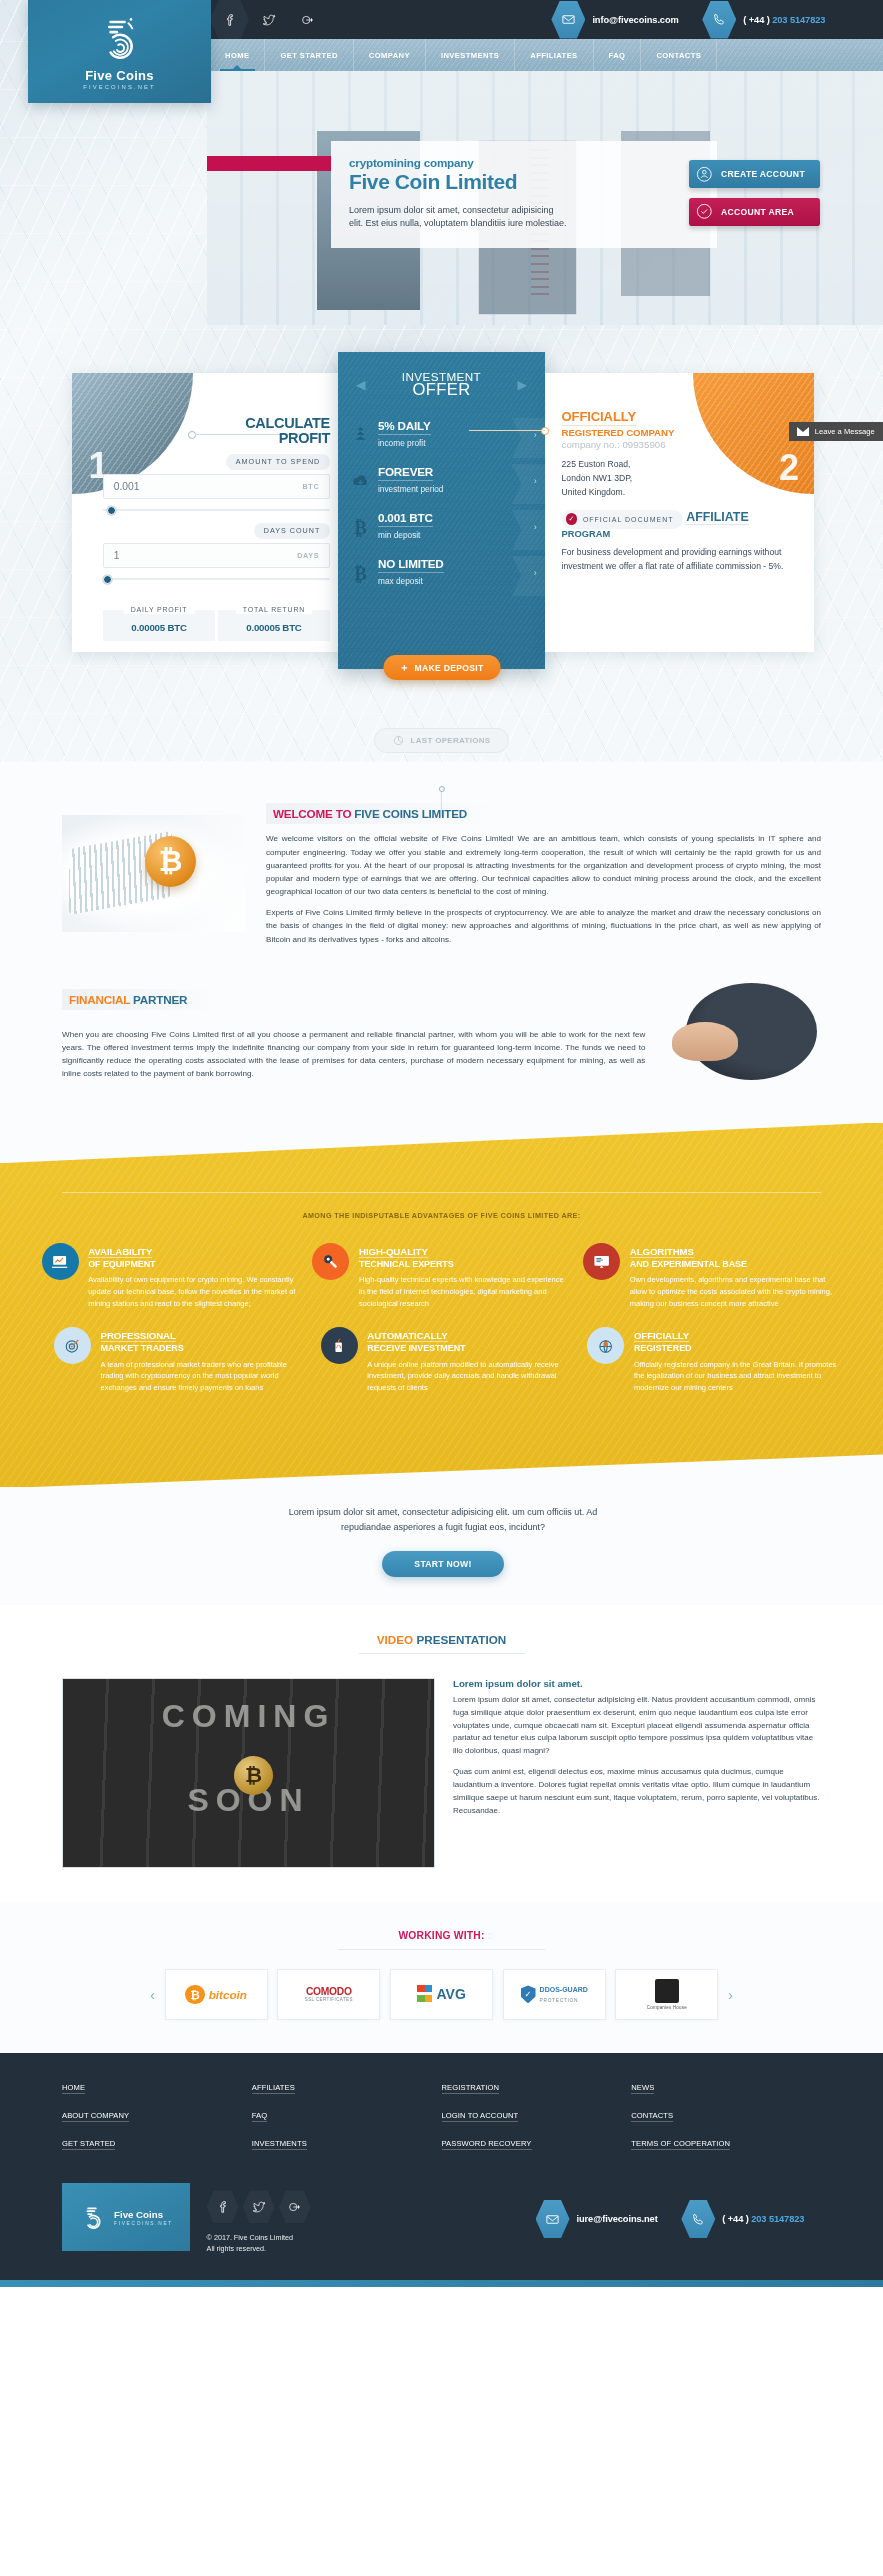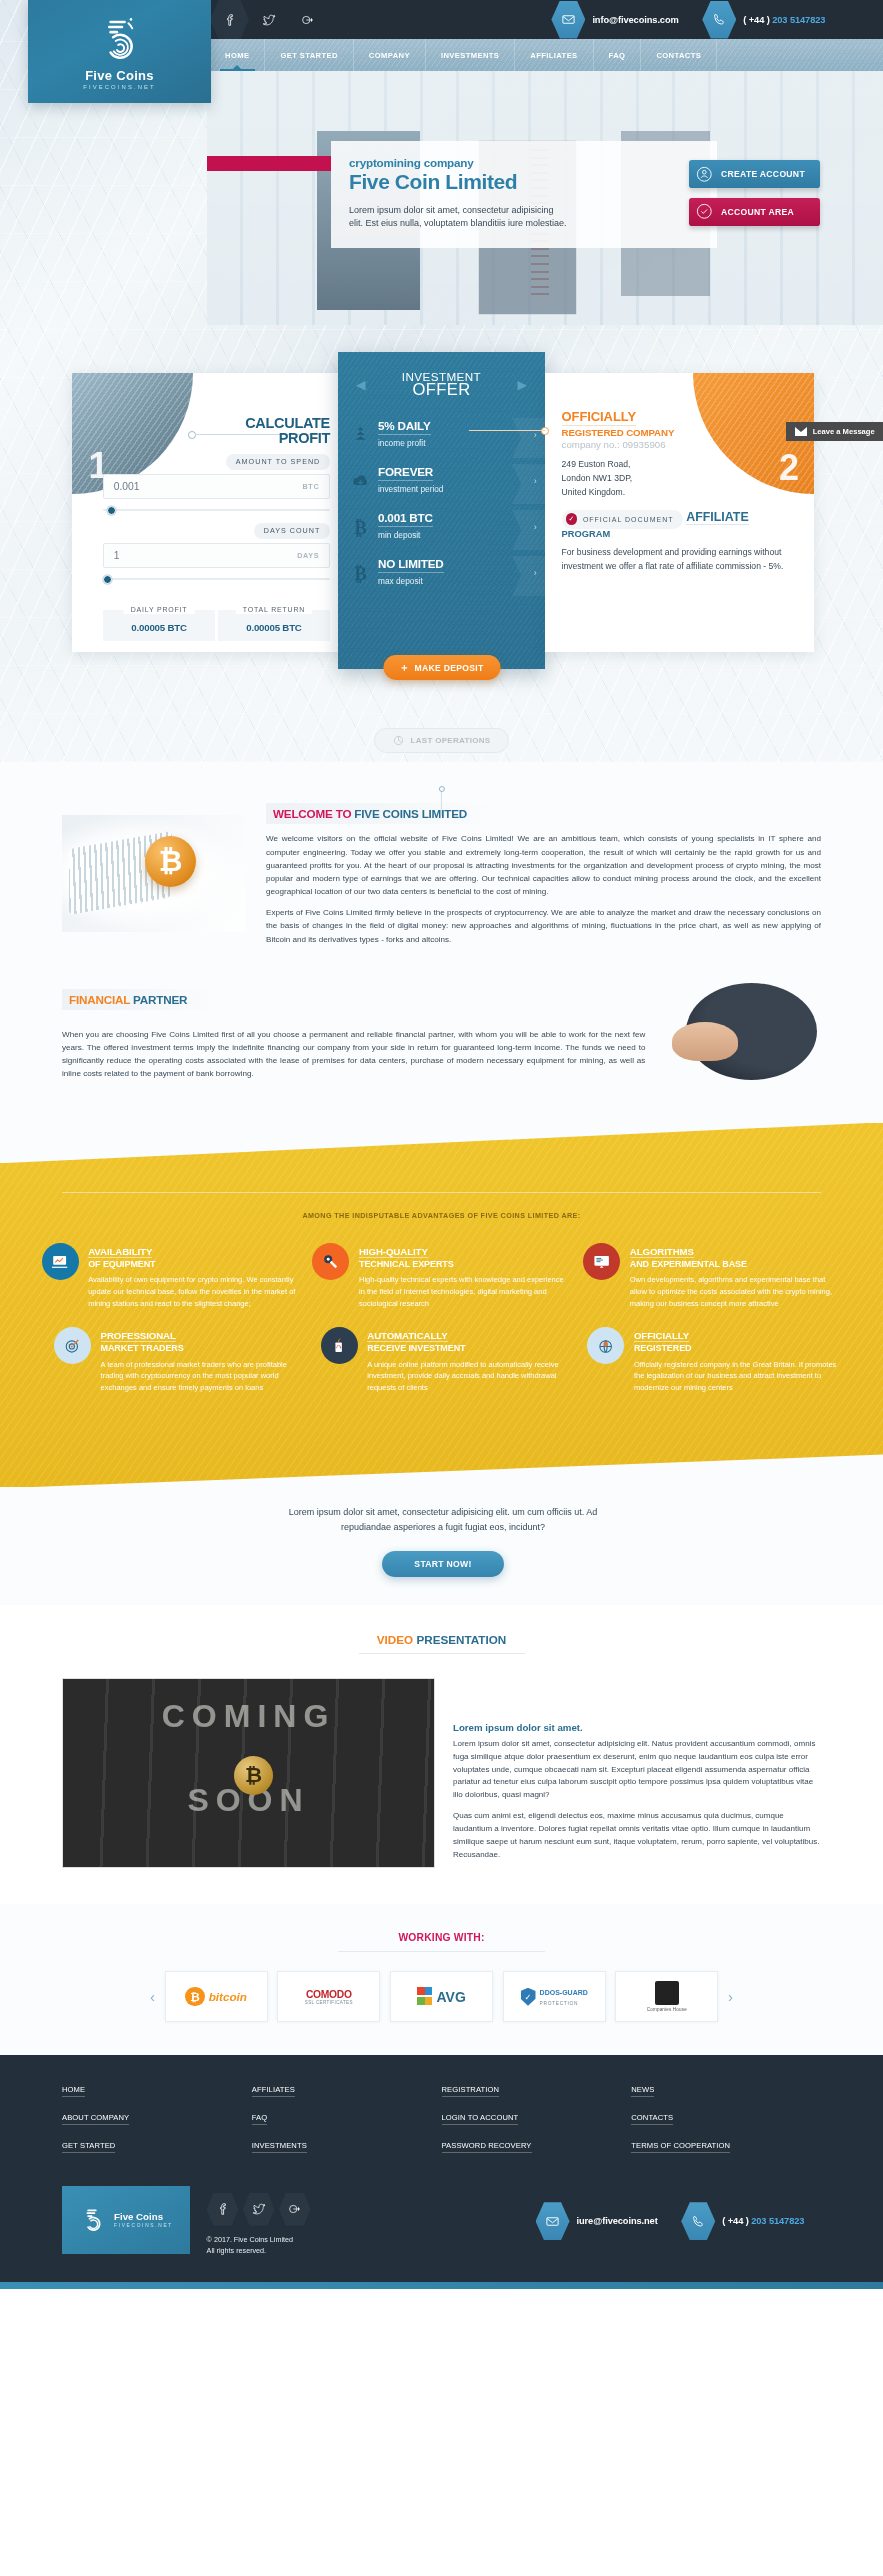--- a/index.html
+++ b/index.html
@@ -245,21 +245,21 @@
   }
   .doc-pill .tick{ width:11.7px; height:11.7px; border-radius:50%; background:#b5133f; color:#fff; font-size:7px; display:flex; align-items:center; justify-content:center;}
   .doc-pill span.t{ font-size:7px; letter-spacing:1px; color:#4a5a67;}
   .aff-t1{ color:#2b6d90; font-size:12.4px; font-weight:bold; margin-top:11px; border-bottom:0.7px solid #dfe7ec; display:inline-block;}
   .aff-t2{ color:#2b6d90; font-size:9.3px; font-weight:bold; margin-top:0.7px;}
   .aff-text{ color:#3a4a58; font-size:8.6px; line-height:1.55; margin-top:7px;}
 
   .leave-msg{
     position:absolute; right:0; top:422px; z-index:40;
     background:#4a4a4a; color:#fff; display:flex; align-items:center; gap:5.5px;
-    padding:4.8px 8.3px; font-size:7.6px; font-weight:bold;
+    padding:4.8px 8.3px; font-size:7.6px; font-weight:normal;
   }
   .leave-msg .env{ width:12.4px; height:9px; background:#fff; position:relative; }
   .leave-msg .env:after{ content:""; position:absolute; left:0; top:0; width:0; height:0; border-left:6.2px solid transparent; border-right:6.2px solid transparent; border-top:5.5px solid #4a4a4a;}
 
   .lastops-wrap{ position:absolute; left:0; top:728px; width:883px; text-align:center; z-index:16;}
   .lastops{
     display:inline-flex; align-items:center; gap:7px;
     background:#f1f4f6; border:0.7px solid #e4e9ec; border-radius:14px;
     padding:6.2px 18px; color:#b6bfc6; font-size:8px; font-weight:bold; letter-spacing:0.3px;
   }
@@ -375,21 +375,21 @@
   .video-thumb .comingsoon{
     position:absolute; left:0; top:19.3px; width:100%; text-align:center;
     color:rgba(235,235,230,.55); font-size:32px; font-weight:bold; letter-spacing:7px;
   }
   .video-thumb .comingsoon.s2{ top:103px; }
   .video-thumb .vcoin{
     position:absolute; left:171px; top:77px; width:39px; height:39px; border-radius:50%;
     background:radial-gradient(circle at 35% 30%,#e6c77e,#b98e2c 70%,#8a6616);
     color:#3a2c08; font-size:21px; font-weight:bold; display:flex; align-items:center; justify-content:center;
   }
-  .video-text{ flex:1;margin-top:44px; }
+  .video-text{ flex:1; }
   .video-text h4{ color:#2b6d90; font-size:9.7px; font-weight:bold; margin-bottom:5.5px;}
   .video-text p{ color:#3a4a58; font-size:8px; line-height:1.6; margin-bottom:8.3px;}
 
   
   .partners{ background:#fafcfd; padding:28px 0 33px 0; position:relative;}
   .part-h{ text-align:center; color:#d2165a; font-size:10.3px; font-weight:bold; letter-spacing:0.2px;}
   .part-rule{ width:207px; height:0.7px; background:#e3eaef; margin:8.3px auto 19.3px auto;}
   .part-row{ display:flex; align-items:center; justify-content:center; gap:9.7px;}
   .part-arrow{ color:#7fb4cf; font-size:15px; }
   .part-card{
@@ -641,21 +641,21 @@
       <div class="panel-reg">
         <div class="reg-photo">
           <div class="reg-num">2</div>
         </div>
         <div class="reg-dot"></div>
         <div class="reg-dotline"></div>
         <div class="reg-t1">OFFICIALLY</div>
         <div class="reg-t2">REGISTERED COMPANY</div>
         <div class="reg-no">company no.: 09935906</div>
         <div class="reg-addr">
-          <div>249 Euston Road,</div>
+          <div>225 Euston Road,</div>
           <div>London NW1 3DP,</div>
           <div>United Kingdom.</div>
         </div>
         <a class="doc-pill">
           <span class="tick">✓</span>
           <span class="t">OFFICIAL DOCUMENT</span>
         </a>
         <div class="aff-t1">AFFILIATE</div>
         <div class="aff-t2">PROGRAM</div>
         <div class="aff-text">For business development and providing earnings without investment we offer a flat rate of affiliate commission - 5%.</div>

